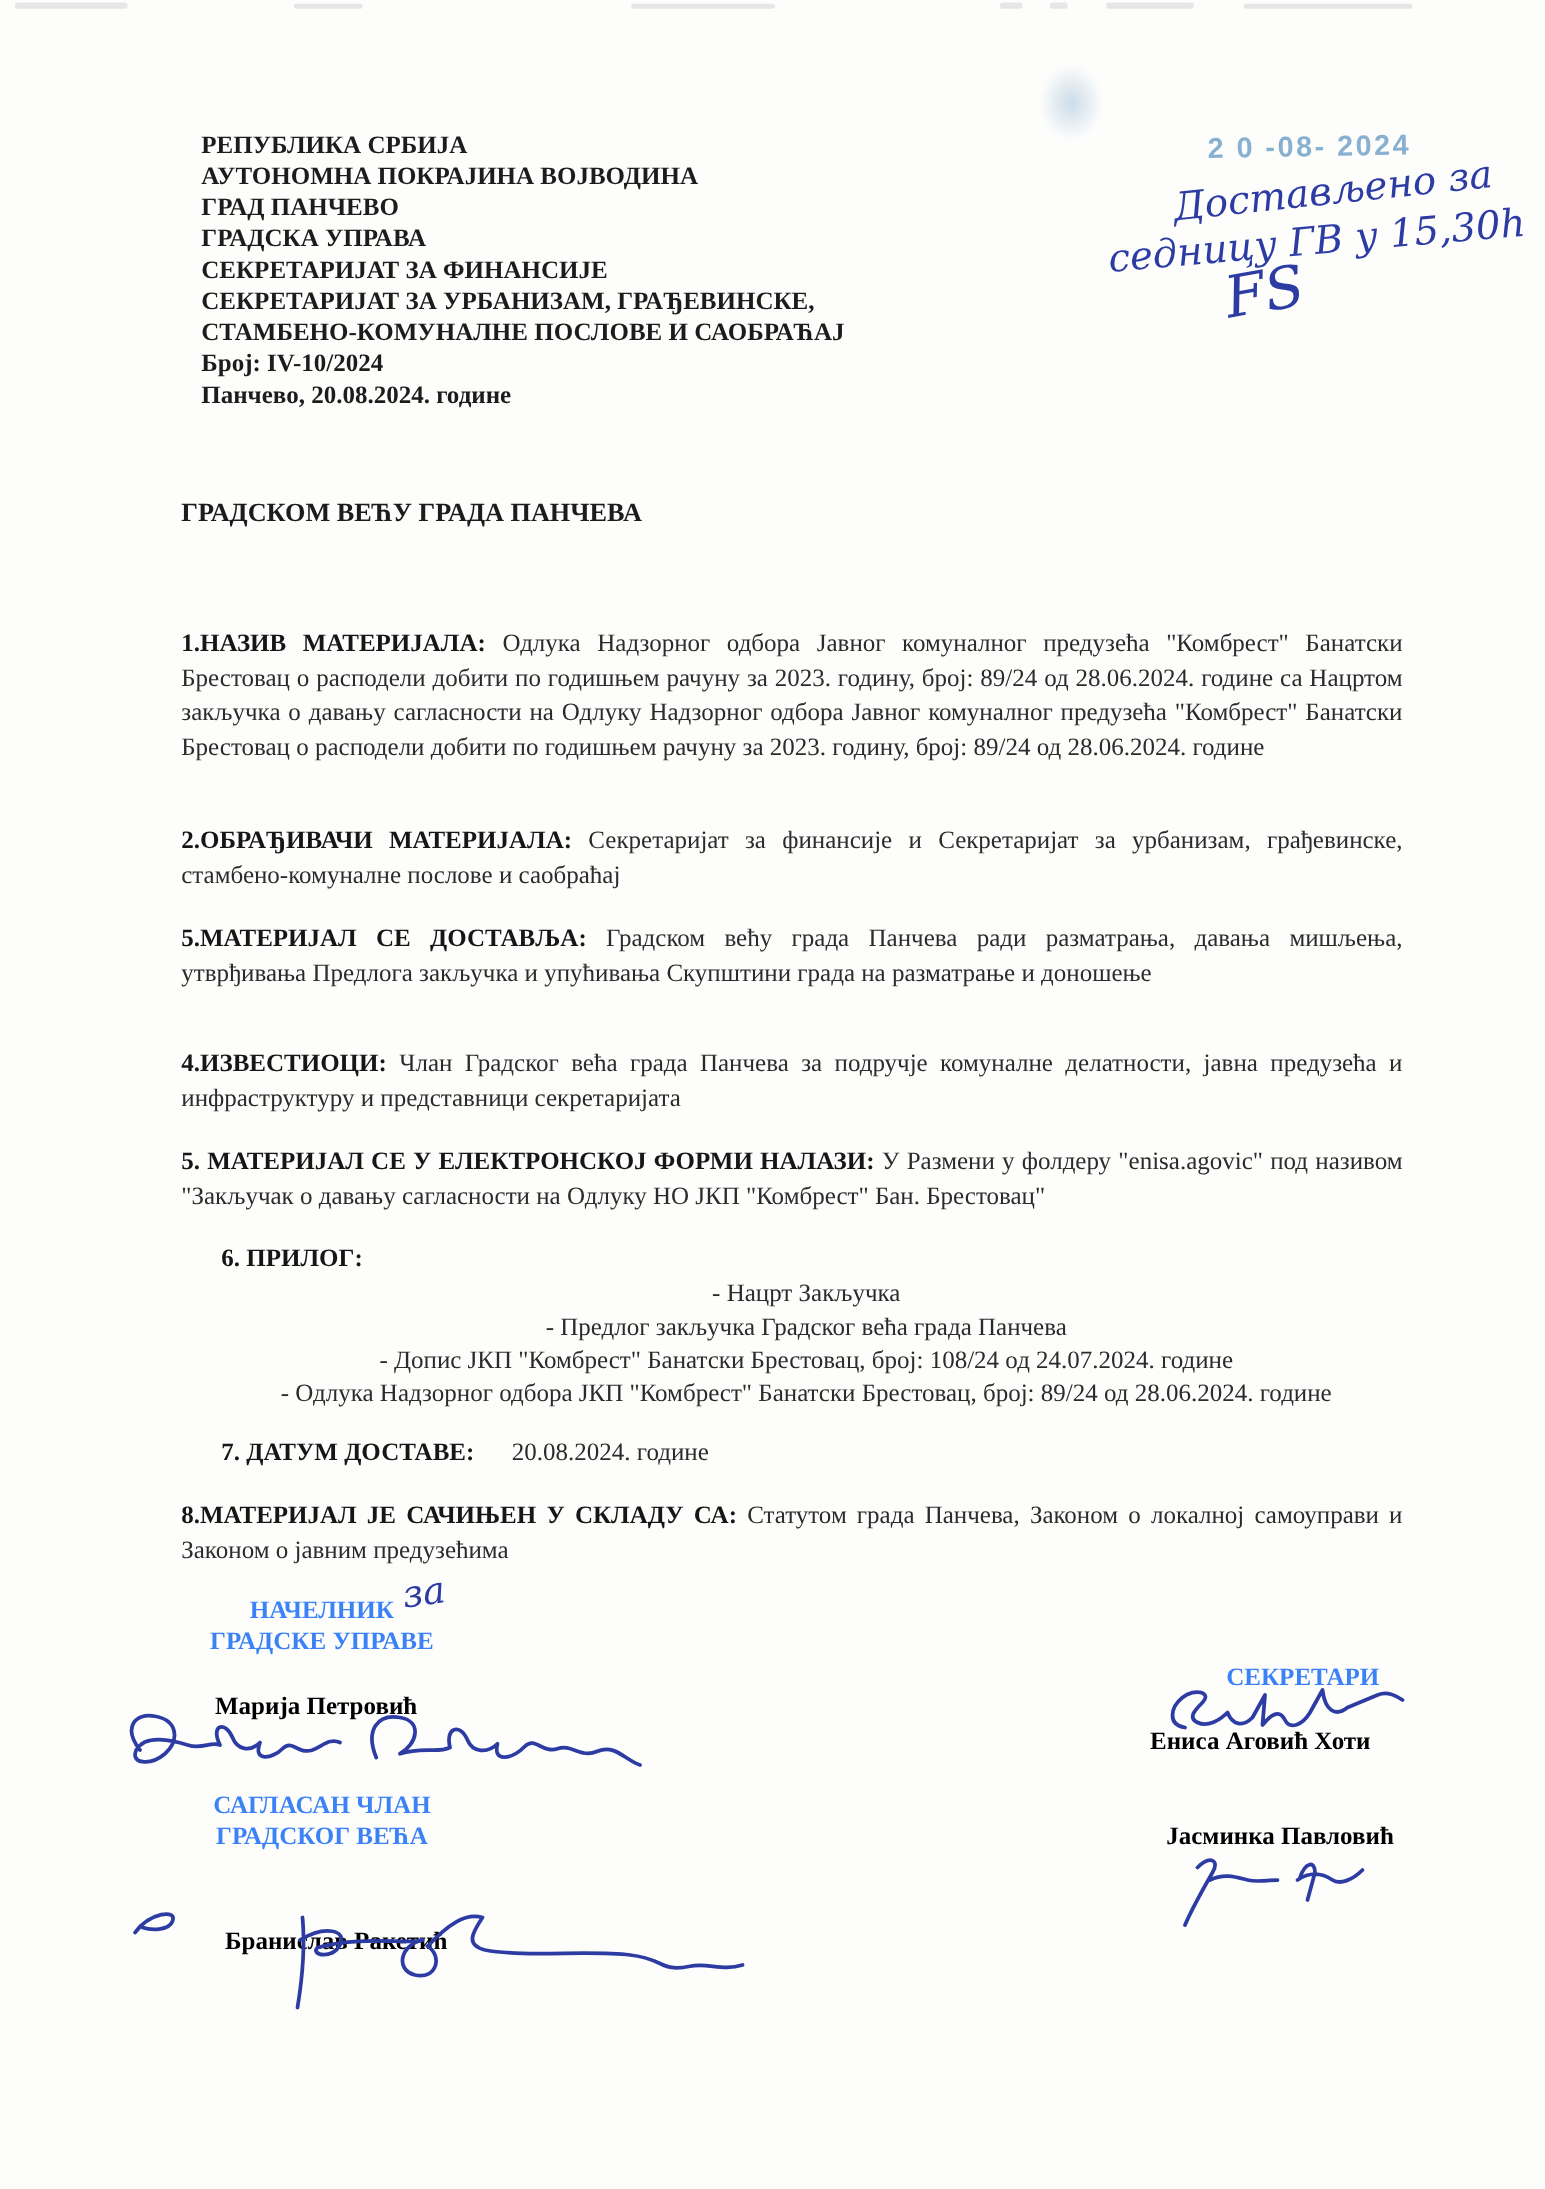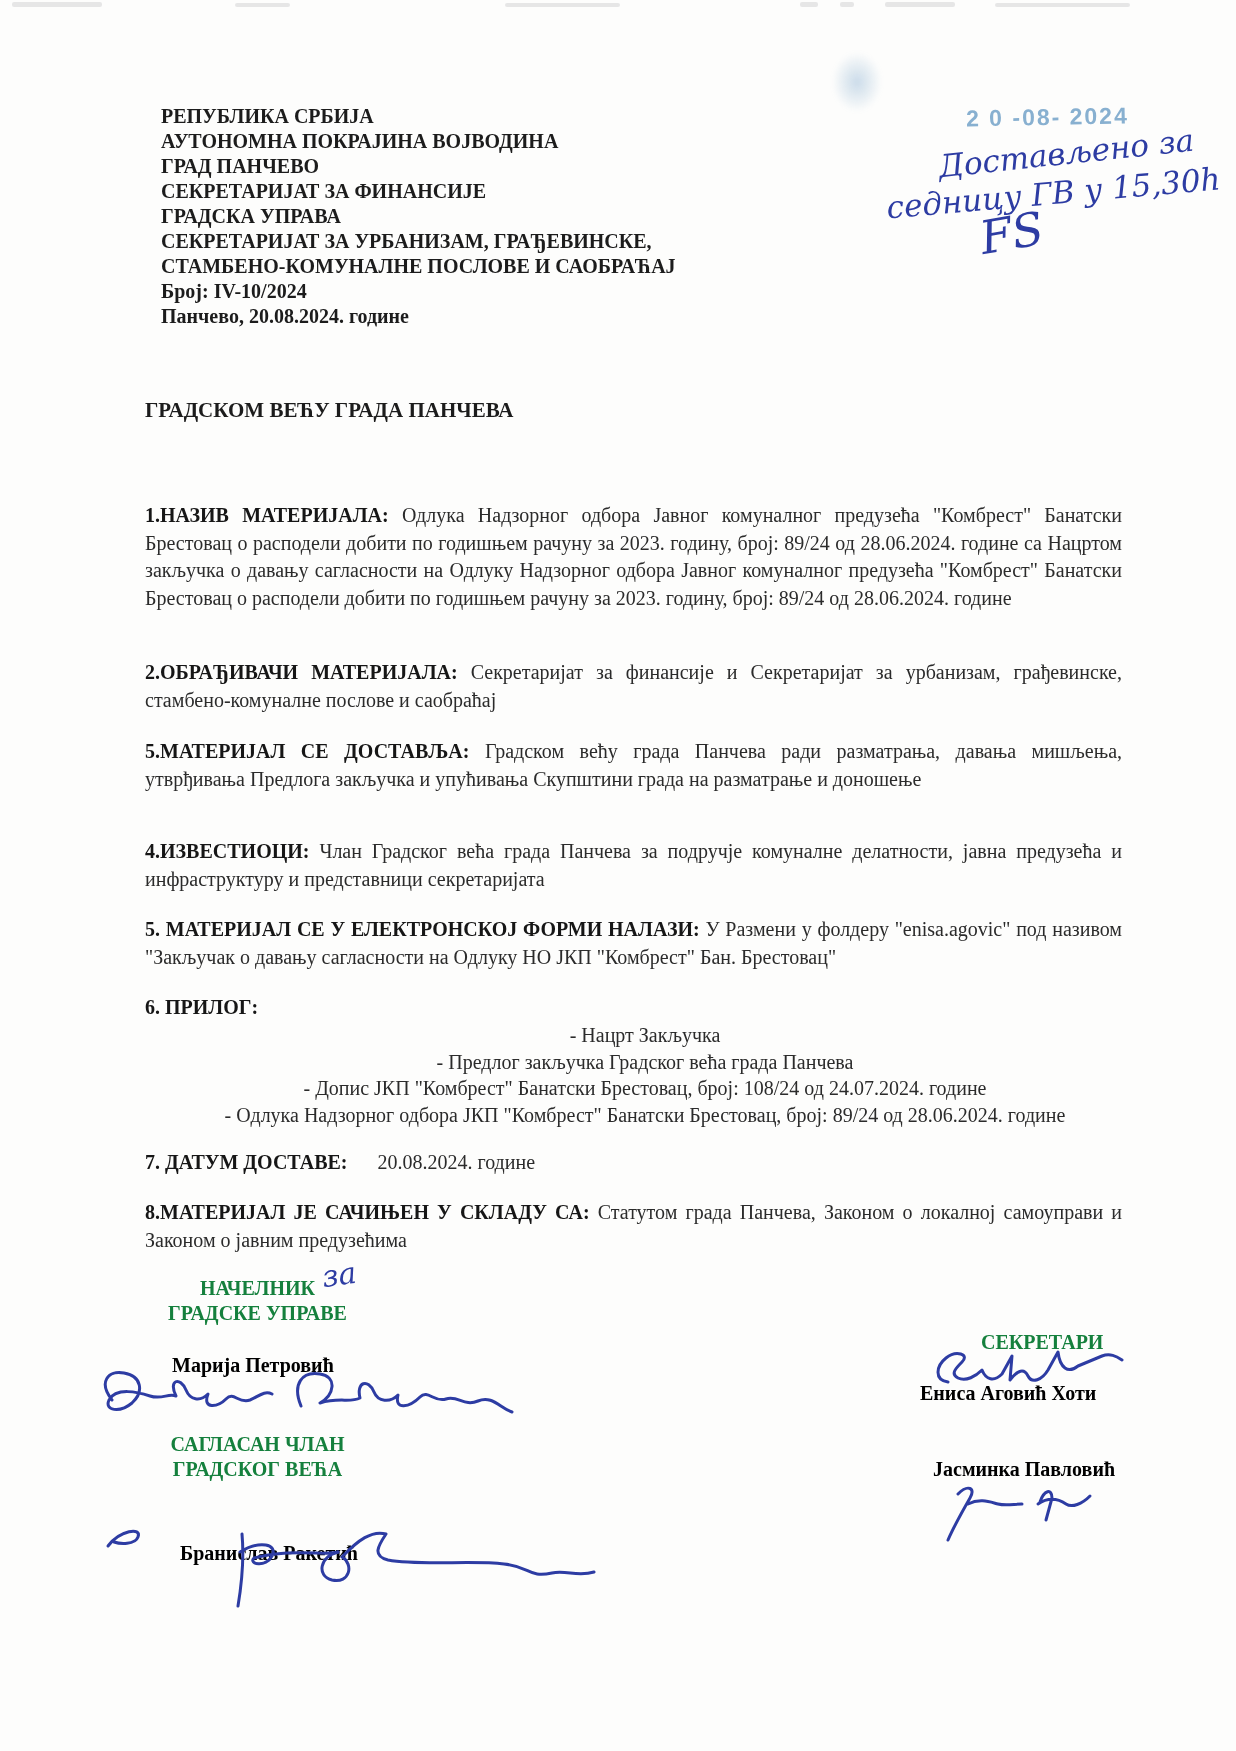--- a/index.html
+++ b/index.html
@@ -23,21 +23,21 @@
   .addressee{
     position:absolute;left:145px;top:398px;
     font-weight:bold;font-size:21px;color:#1c1c1c;white-space:nowrap;
   }
   .para{
     position:absolute;left:145px;width:977px;
     font-size:20px;line-height:27.5px;
     text-align:justify;text-align-last:left;
   }
   .para .lbl{font-weight:bold;color:#161616;}
-  .plain{text-align:left;}
+  .plain{text-align:left;margin-left:32px;}
   .list{position:absolute;left:145px;width:1000px;font-size:20px;line-height:26.5px;}
   .datum-val{margin-left:30px;}
   .stamp-date{
     position:absolute;left:966px;top:104px;
     font-family:"Liberation Sans","DejaVu Sans",sans-serif;
     font-weight:bold;font-size:23px;letter-spacing:2px;
     color:var(--stamp);opacity:.85;white-space:nowrap;
     transform:rotate(-1deg);
   }
   .stamp-smudge{
@@ -50,21 +50,21 @@
     font-style:italic;font-size:31px;line-height:30px;
     color:var(--ink);white-space:nowrap;
     font-family:"DejaVu Serif","Liberation Serif",serif;
   }
   .hw1{left:938px;top:138px;transform:rotate(-6deg);}
   .hw2{left:886px;top:178px;transform:rotate(-5deg);}
   .hw-initials{left:980px;top:218px;font-size:46px;transform:rotate(-10deg);}
   .hw-za{left:322px;top:1260px;font-size:30px;transform:rotate(-8deg);}
 
   
-  .sigtitle{position:absolute;font-weight:bold;font-size:20px;line-height:25px;color:#15803d;text-align:center;white-space:nowrap;}
+  .sigtitle{position:absolute;font-weight:bold;font-size:20px;line-height:25px;color:#3b82f6;text-align:center;white-space:nowrap;}
   .signame{position:absolute;font-weight:bold;font-size:20px;color:#000000;white-space:nowrap;}
   .sig{position:absolute;color:var(--ink);}
   .sig svg{display:block;}
   .sig path{fill:none;stroke:currentColor;stroke-width:3;stroke-linecap:round;stroke-linejoin:round;}
 </style>
 </head>
 <body>
 
 <div class="page">
 
@@ -73,22 +73,22 @@
   <div class="artifact" style="left:505px;top:3px;width:115px;height:4px;"></div>
   <div class="artifact" style="left:800px;top:2px;width:18px;height:5px;"></div>
   <div class="artifact" style="left:840px;top:2px;width:14px;height:5px;"></div>
   <div class="artifact" style="left:885px;top:2px;width:70px;height:5px;"></div>
   <div class="artifact" style="left:995px;top:3px;width:135px;height:4px;"></div>
 
   <div class="hdr">
     <div>РЕПУБЛИКА СРБИЈА</div>
     <div>АУТОНОМНА ПОКРАЈИНА ВОЈВОДИНА</div>
     <div>ГРАД ПАНЧЕВО</div>
+    <div>ГРАДСКА УПРАВА</div>
     <div>СЕКРЕТАРИЈАТ ЗА ФИНАНСИЈЕ</div>
-    <div>ГРАДСКА УПРАВА</div>
     <div>СЕКРЕТАРИЈАТ ЗА УРБАНИЗАМ, ГРАЂЕВИНСКЕ,</div>
     <div>СТАМБЕНО-КОМУНАЛНЕ ПОСЛОВЕ И САОБРАЋАЈ</div>
     <div>Број: IV-10/2024</div>
     <div>Панчево, 20.08.2024. године</div>
   </div>
 
   <div class="stamp-smudge"></div>
   <div class="stamp-date">2 0 -08- 2024</div>
   <div class="hw hw1">Достављено за</div>
   <div class="hw hw2">седницу ГВ у 15,30h</div>

